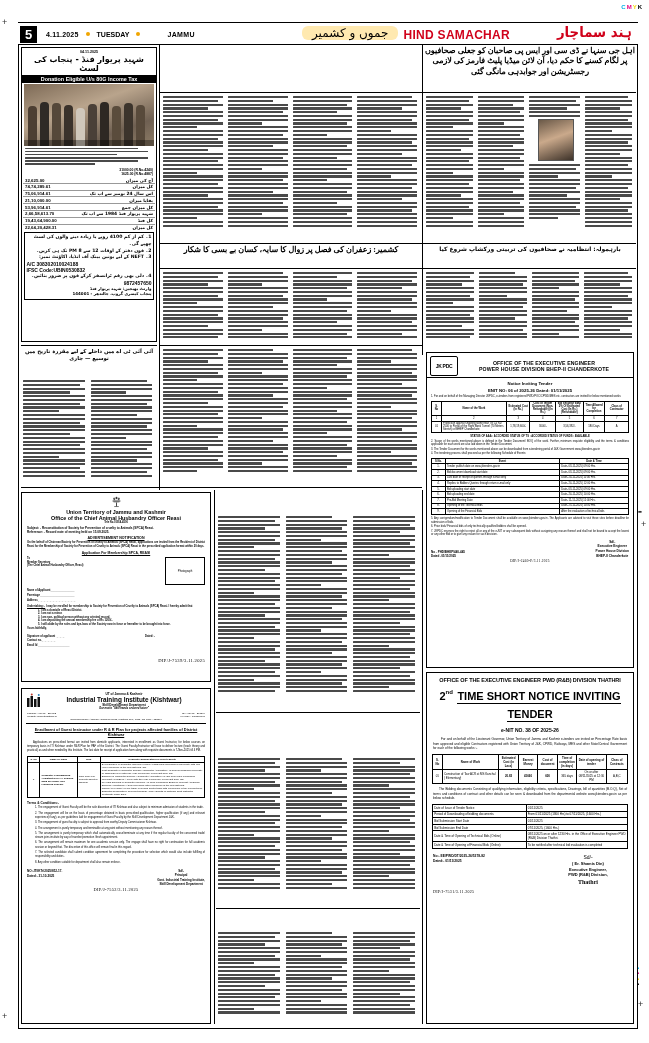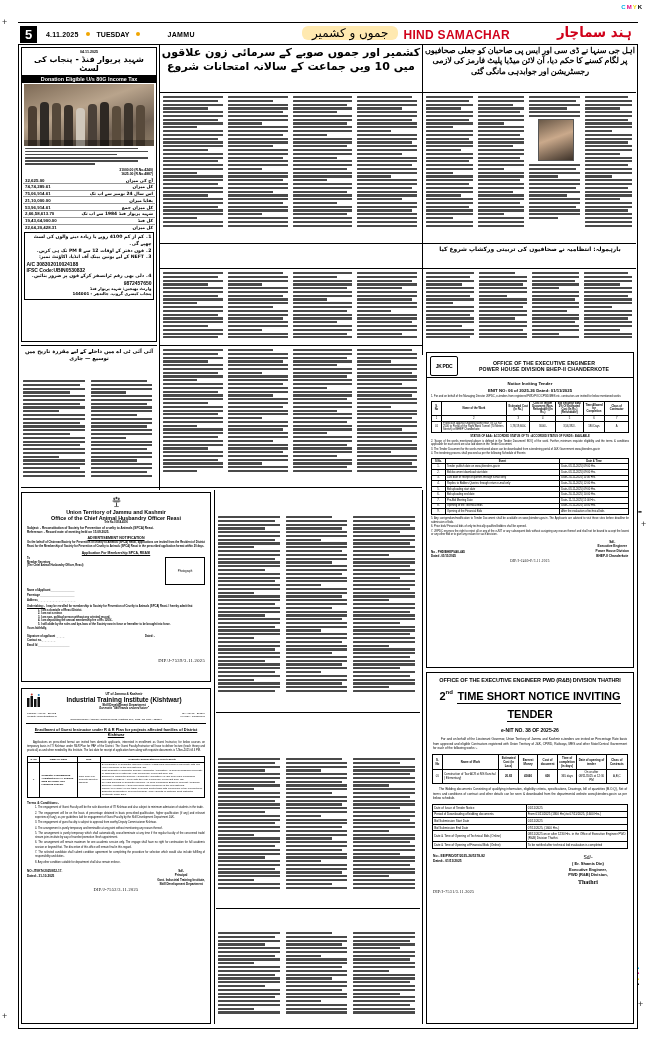--- a/index.html
+++ b/index.html
@@ -114,23 +114,20 @@
     <div class="md-day">TUESDAY</div>
     <span class="dot"></span>
     <div class="md-city">JAMMU</div>
     <div class="md-urdu urdu">جموں و کشمیر</div>
     <div class="md-eng">HIND SAMACHAR</div>
     <div class="md-logo urdu">ہند سماچار</div>
   </div>
 
   <div class="box" style="left:18px;top:44px;width:620px;height:985px;border-width:1.2px;"></div>
 
-  <div style="position:absolute;left:160px;top:46px;width:262px;height:44px;" class="urdu">
-    <div class="hdr-urdu-big">کشمیر اور جموں صوبے کے سرمائی زون علاقوں میں 10 ویں جماعت کے سالانہ امتحانات شروع</div>
-  </div>
 
   <div style="position:absolute;left:424px;top:46px;width:212px;height:44px;" class="urdu">
     <div class="hdr-urdu-mid">اہل جی سنہا نے ڈی سی اور ایس پی صاحبان کو جعلی صحافیوں پر لگام کسنے کا حکم دیا، آن لائن میڈیا پلیٹ فارمز کی لازمی رجسٹریشن اور جوابدہی مانگی گئی</div>
   </div>
 
   <div class="rule-v" style="left:159px;top:45px;height:300px;"></div>
   <div class="rule-v" style="left:422px;top:45px;height:300px;"></div>
   <div class="rule-h" style="left:160px;top:92px;width:476px;"></div>
 
   <div style="position:absolute;left:163px;top:96px;width:256px;height:142px;display:flex;gap:3px;">
@@ -416,20 +413,23 @@
         <div class="tline"></div>
         <div class="tline s1"></div>
         <div class="tline"></div>
       <div class="tline"></div>
         <div class="tline"></div>
         <div class="tline"></div>
     </div>
   </div>
 
   <div class="rule-h" style="left:160px;top:243px;width:476px;"></div>
+  <div style="position:absolute;left:163px;top:245px;width:256px;" class="urdu">
+    <div class="hdr-urdu-mid">کشمیر: زعفران کی فصل پر زوال کا سایہ، کسان بے بسی کا شکار</div>
+  </div>
   <div style="position:absolute;left:426px;top:245px;width:208px;" class="urdu">
     <div class="hdr-urdu-sm">بارہمولہ: انتظامیہ نے صحافیوں کی تربیتی ورکشاپ شروع کیا</div>
   </div>
   <div class="rule-h" style="left:160px;top:268px;width:476px;"></div>
 
   <div style="position:absolute;left:163px;top:272px;width:256px;height:72px;display:flex;gap:3px;">
     <div style="flex:1">
       <div class="tline"></div>
         <div class="tline s1"></div>
         <div class="tline"></div>

